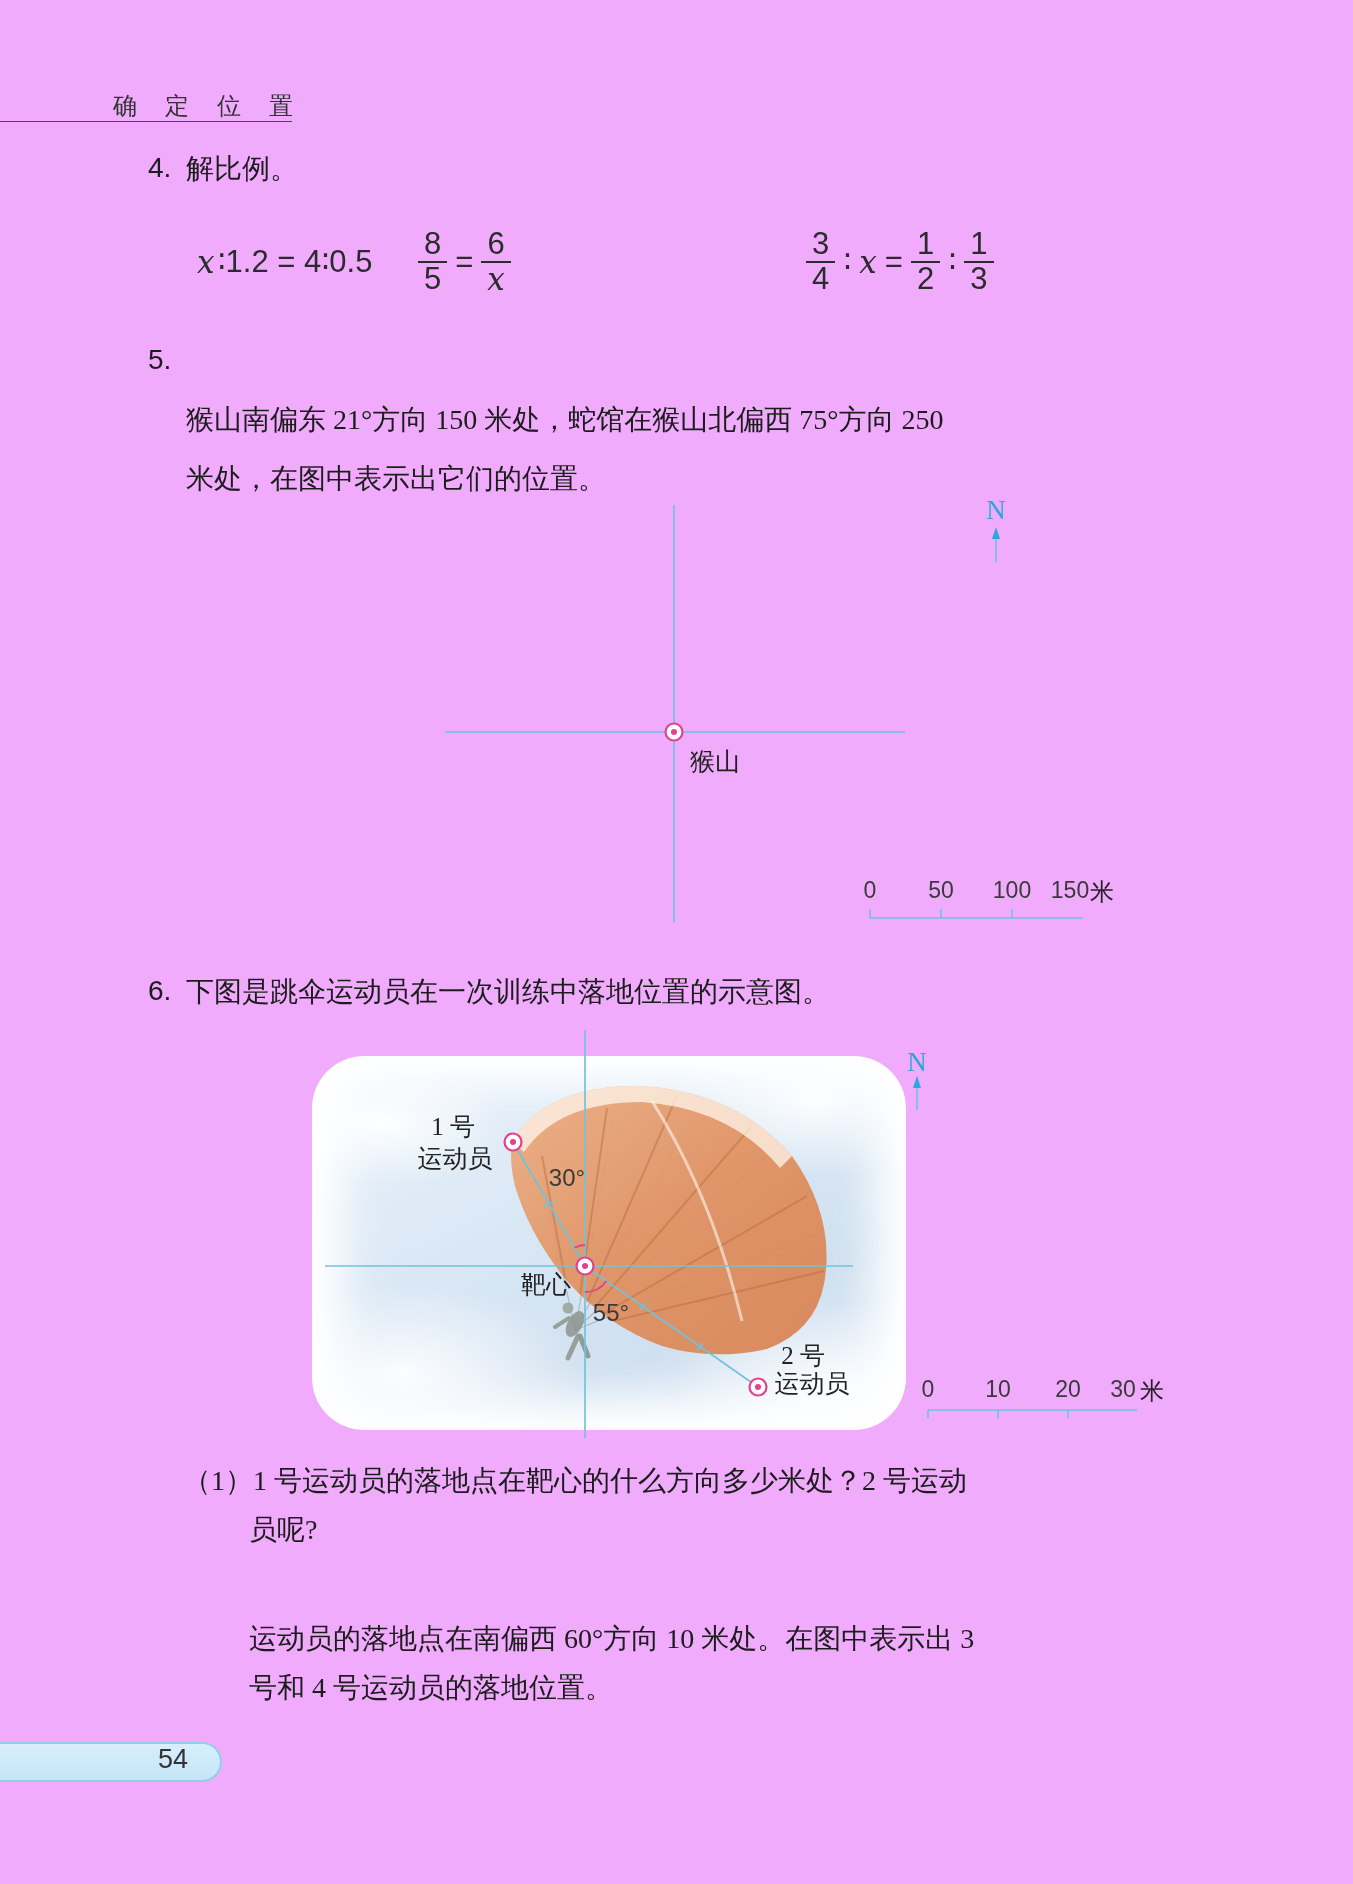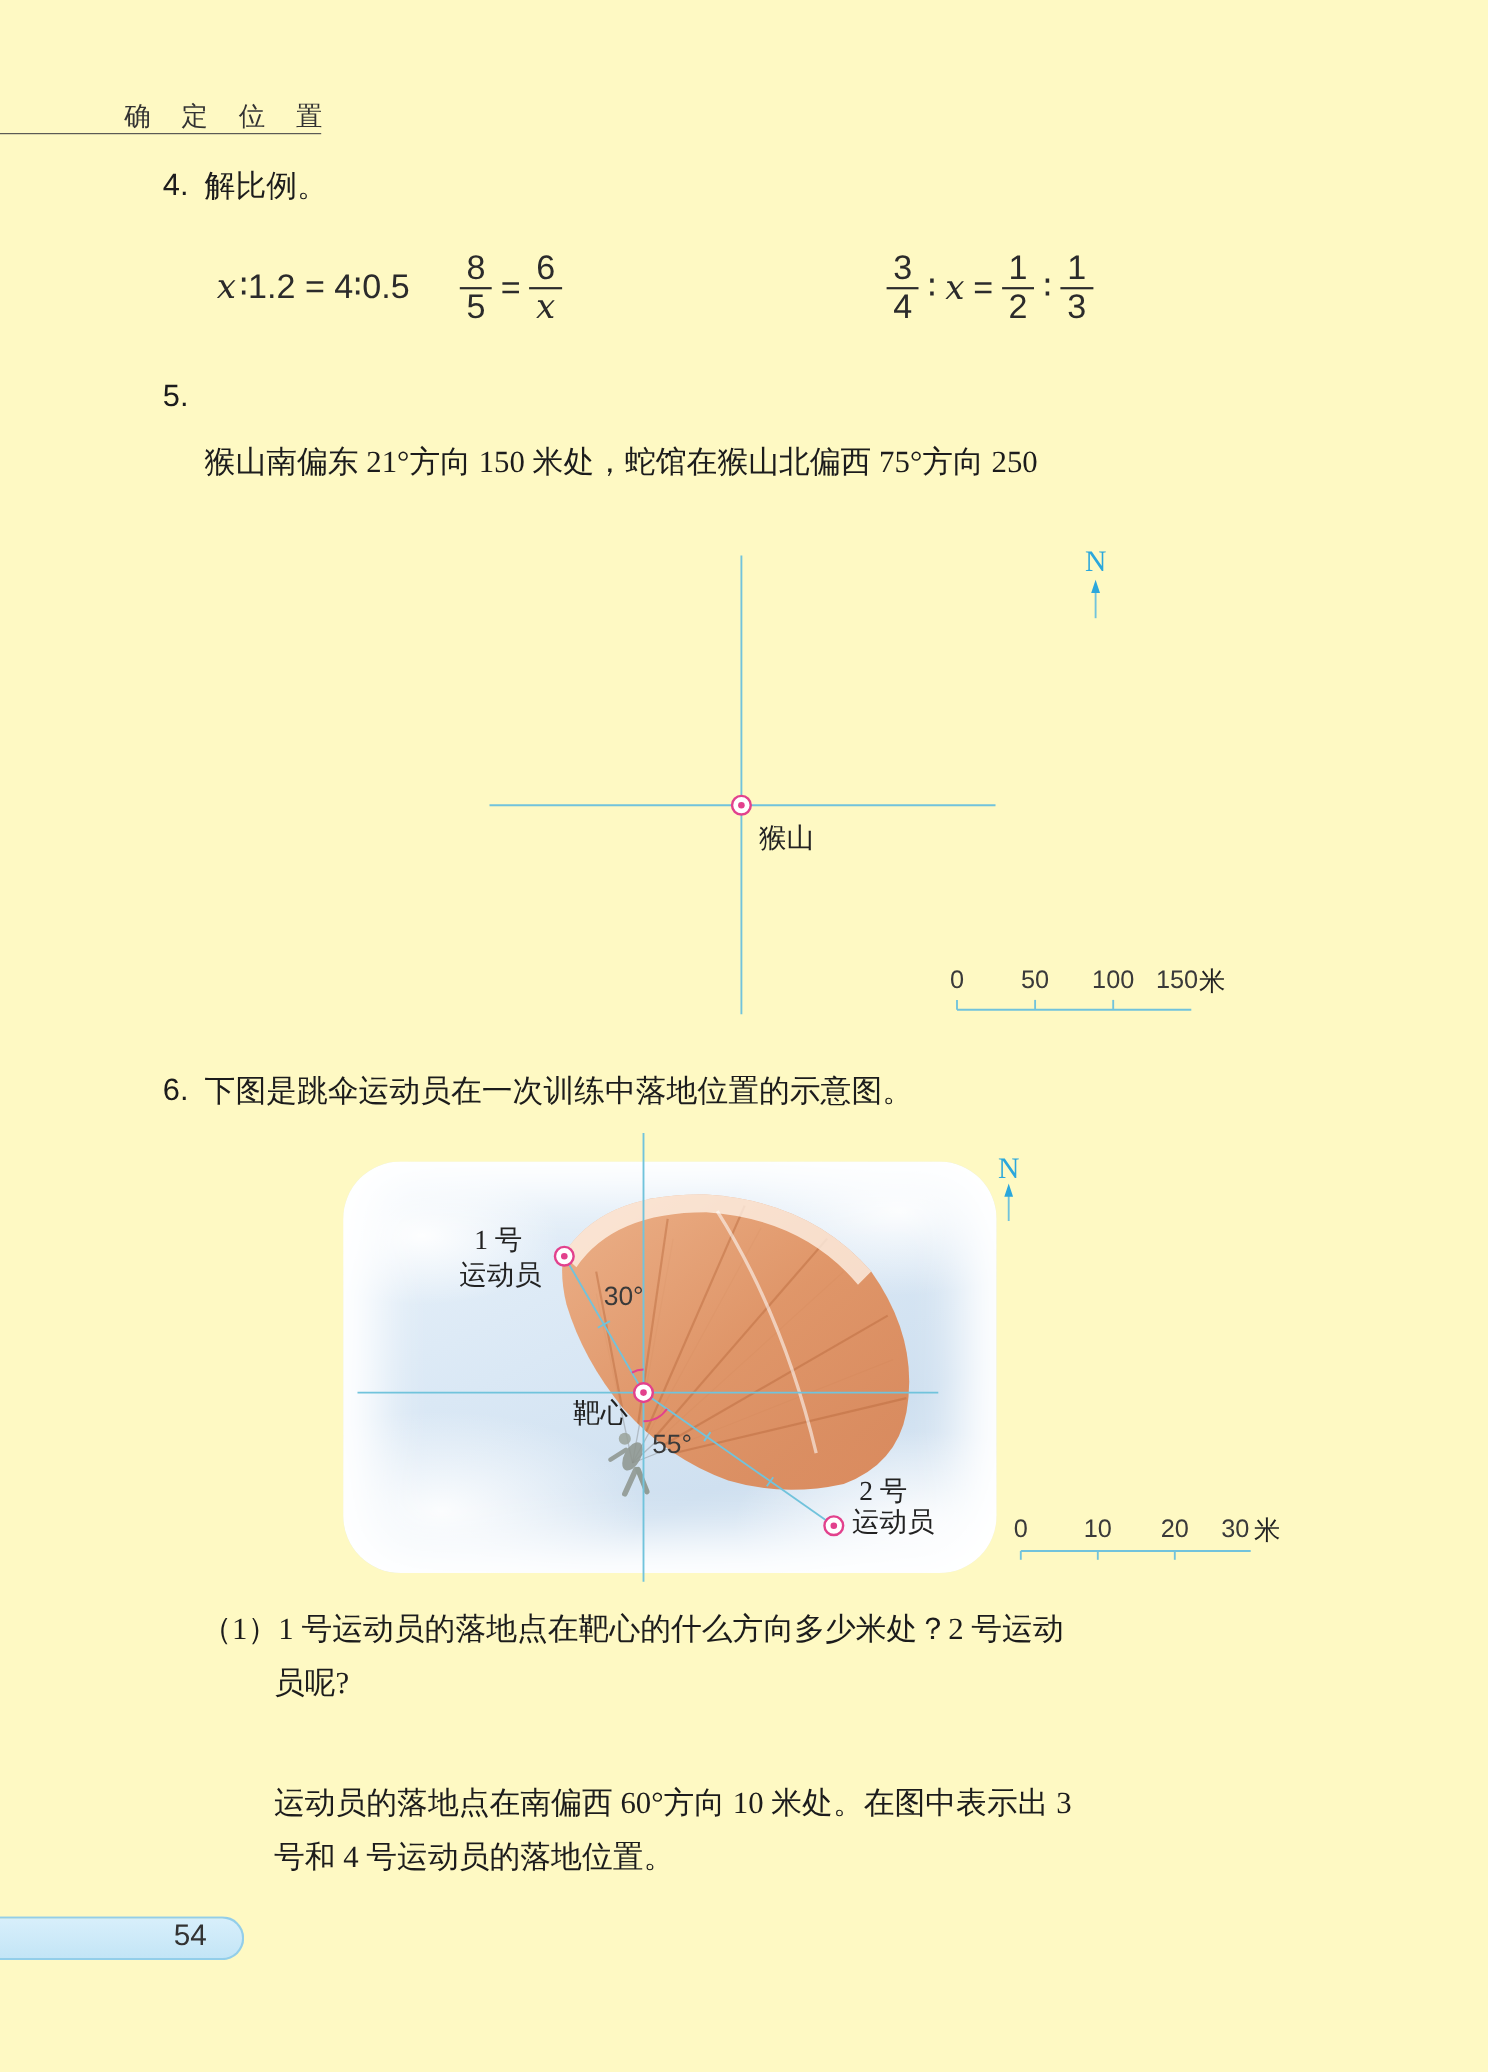--- a/index.html
+++ b/index.html
@@ -1,16 +1,16 @@
 <!DOCTYPE html>
 <html><head>
 <meta charset="utf-8">
 <style>
   html,body{margin:0;padding:0;background:#ffffff;}
-  .page{position:relative;width:1353px;height:1884px;background:#fef9c3;overflow:hidden;
+  .page{position:relative;width:1353px;height:1884px;background:#f0abfc;overflow:hidden;
         font-family:"Liberation Serif","DejaVu Serif",serif;color:#222;}
   .abs{position:absolute;white-space:nowrap;}
 
   
   .doc-title{left:113px;top:90px;font-size:24px;letter-spacing:11px;color:#333;}
   .head-rule{left:0;top:121px;width:292px;border-top:1.6px solid #4a4a4a;height:0;}
 
   
   .body-txt{font-size:28px;color:#1c1c1c;}
   .prob-no{font-family:"Liberation Sans","DejaVu Sans",sans-serif;}
@@ -91,20 +91,21 @@
     </span>
     <span>∶</span>
     <span class="frac">
       <span class="num">1</span>
       <span class="den">3</span>
     </span>
   </div>
 
   <div class="abs body-txt prob-no" style="left:148px;top:344px;">5.</div>
   <div class="abs body-txt" style="left:186px;top:401px;">猴山南偏东 21°方向 150 米处，蛇馆在猴山北偏西 75°方向 250</div>
+  <div class="abs body-txt" style="left:186px;top:460px;">米处，在图中表示出它们的位置。</div>
 
   <svg class="dia" style="left:420px;top:480px;" width="740" height="460" viewBox="420 480 740 460">
     <text class="north" x="996" y="519" text-anchor="middle">N</text>
     <line class="axis" x1="996" y1="562" x2="996" y2="537"></line>
     <polygon points="996,527 992,539 1000,539" fill="#2ba7dc"></polygon>
 
     <line class="axis" x1="674" y1="505" x2="674" y2="922"></line>
     <line class="axis" x1="445" y1="732" x2="905" y2="732"></line>
 
     <circle cx="674" cy="732" r="8.5" fill="#fff" stroke="#e2418d" stroke-width="2.2"></circle>

